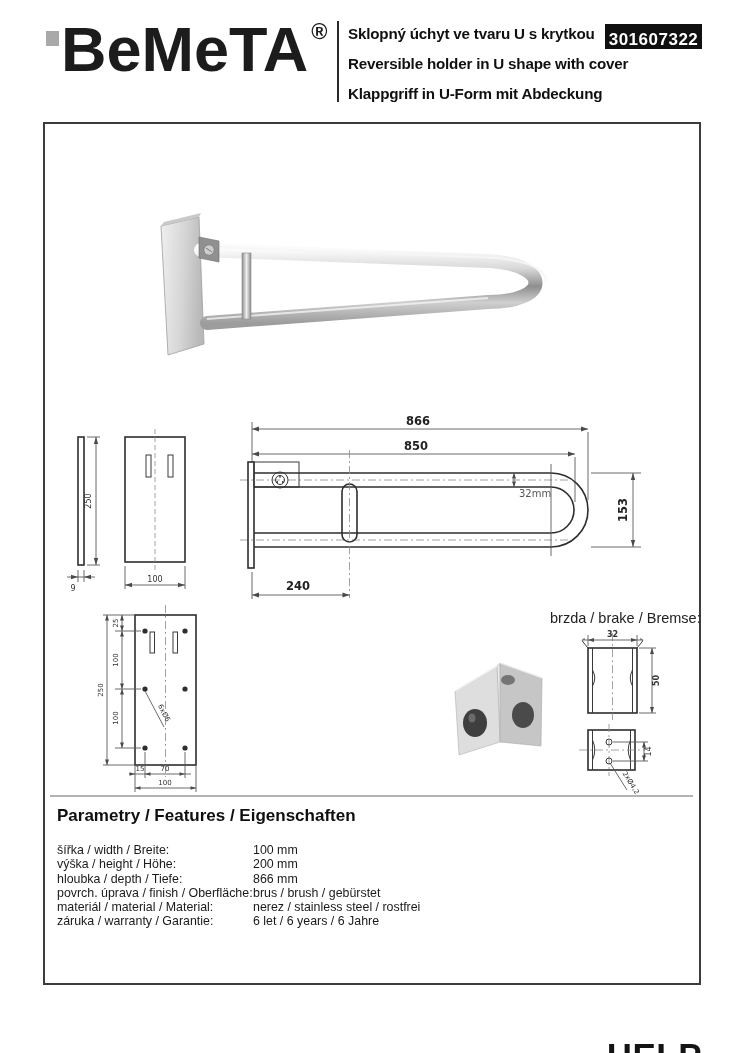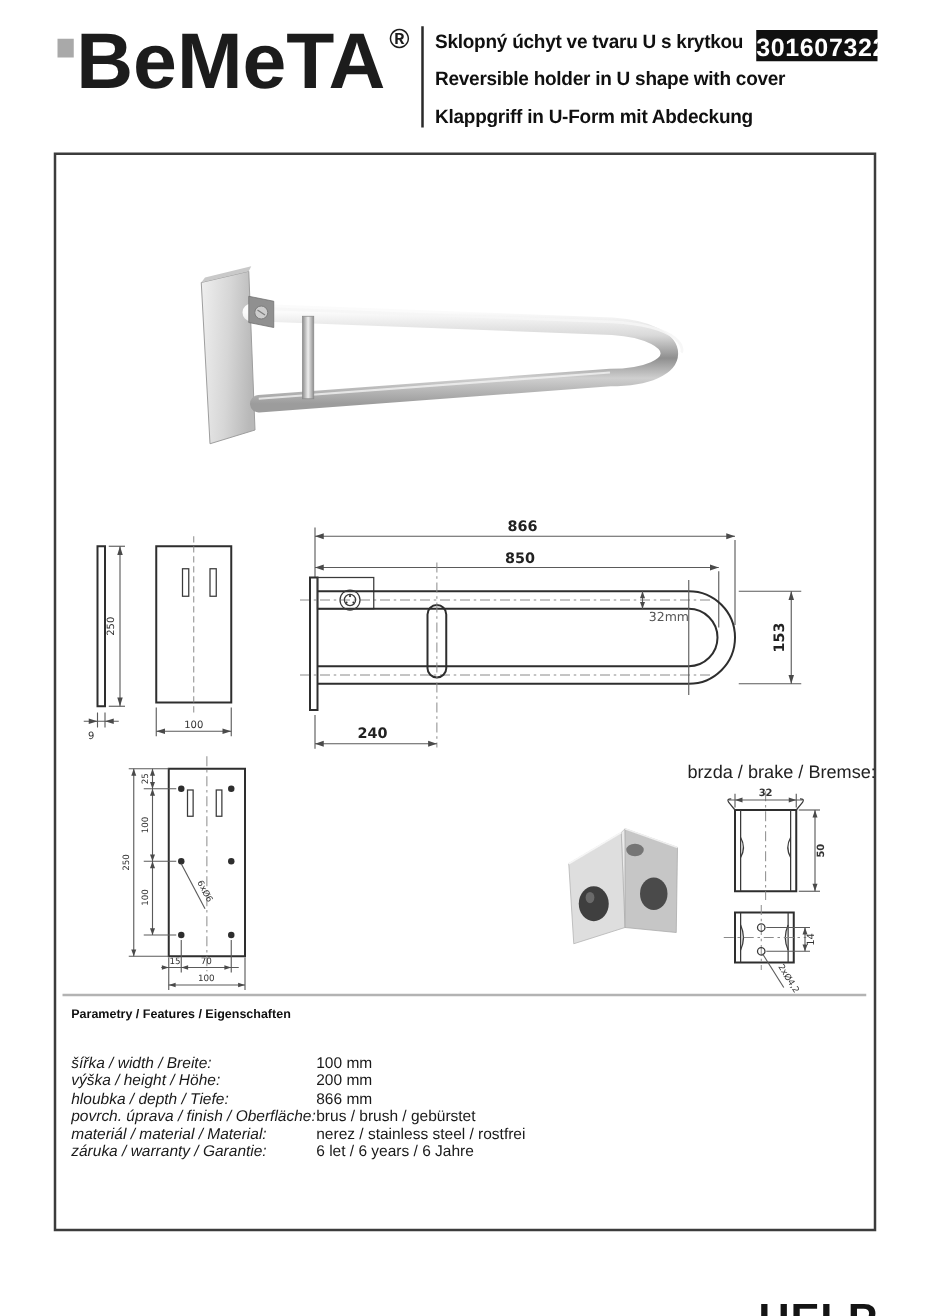--- a/index.html
+++ b/index.html
@@ -10,31 +10,31 @@
   
   .logo-square{position:absolute;left:46px;top:31px;width:13px;height:15px;background:#a9a9a9;}
   .brand{position:absolute;left:61px;top:13px;font-size:63px;font-weight:bold;
          letter-spacing:0px;color:#1c1c1c;transform:scaleY(1.0);white-space:nowrap;text-align:right;}
   .brand .reg{font-size:22px;font-weight:bold;position:relative;top:-32px;margin-left:3px;}
   .header-divider{position:absolute;left:337px;top:21px;width:2px;height:81px;background:#2a2a2a;}
   .titles{position:absolute;left:348px;top:19px;font-weight:bold;font-size:15.5px;
           letter-spacing:-0.2px;transform:scaleX(0.98);transform-origin:left top;color:#101010;}
   .titles div{height:30px;line-height:30px;white-space:nowrap;}
   .code-box{position:absolute;left:605px;top:24px;width:97px;height:25px;background:#101010;
-            color:#ffffff;font-size:20px;font-weight:bold;text-align:center;line-height:31px;
+            color:#ffffff;font-size:17px;font-weight:bold;text-align:center;line-height:31px;
             letter-spacing:0.5px;}
   
   .main-box{position:absolute;left:43px;top:122px;width:658px;height:863px;
             border:2px solid #3c3c3c;box-sizing:border-box;background:#ffffff;}
   .section-divider{position:absolute;left:50px;top:795px;width:643px;height:2px;background:#b3b3b3;}
   
-  .params-heading{position:absolute;left:57px;top:806px;font-size:10px;font-weight:bold;color:#0f0f0f;}
+  .params-heading{position:absolute;left:57px;top:806px;font-size:17px;font-weight:bold;color:#0f0f0f;}
   .params{position:absolute;left:57px;top:843px;font-size:12.4px;line-height:14.3px;color:#1a1a1a;}
   .params .row{white-space:nowrap;}
-  .params .lbl{display:inline-block;width:196px;font-style:italic;}
+  .params .lbl{display:inline-block;width:196px;}
   
   .help{position:absolute;left:560px;top:1036px;width:142px;text-align:right;
         font-size:35px;font-weight:bold;letter-spacing:0.5px;color:#141414;}
   .brake-label{position:absolute;left:550px;top:610px;font-size:14.5px;color:#222222;white-space:nowrap;}
   
   svg{position:absolute;overflow:visible;}
   .tl{stroke:#2e2e2e;stroke-width:1.6;fill:none;}
   .ml{stroke:#3a3a3a;stroke-width:1;fill:none;}
   .dim{stroke:#5a5a5a;stroke-width:0.9;fill:none;}
   .cl{stroke:#8a8a8a;stroke-width:0.8;fill:none;stroke-dasharray:8 3 2 3;}

